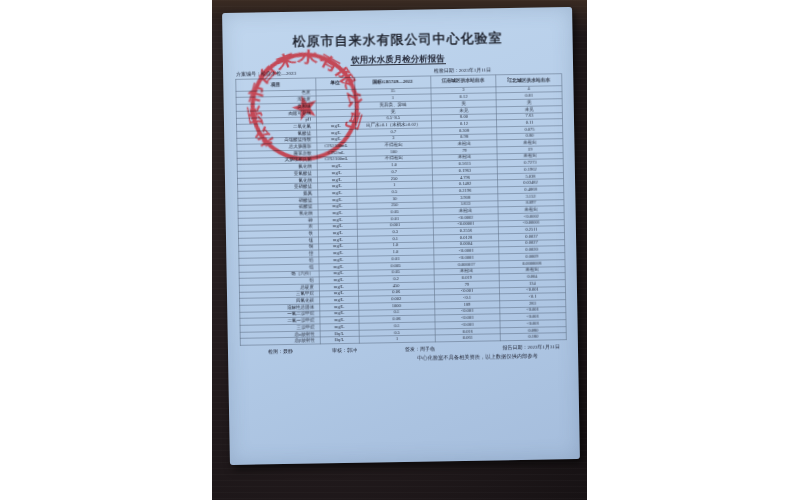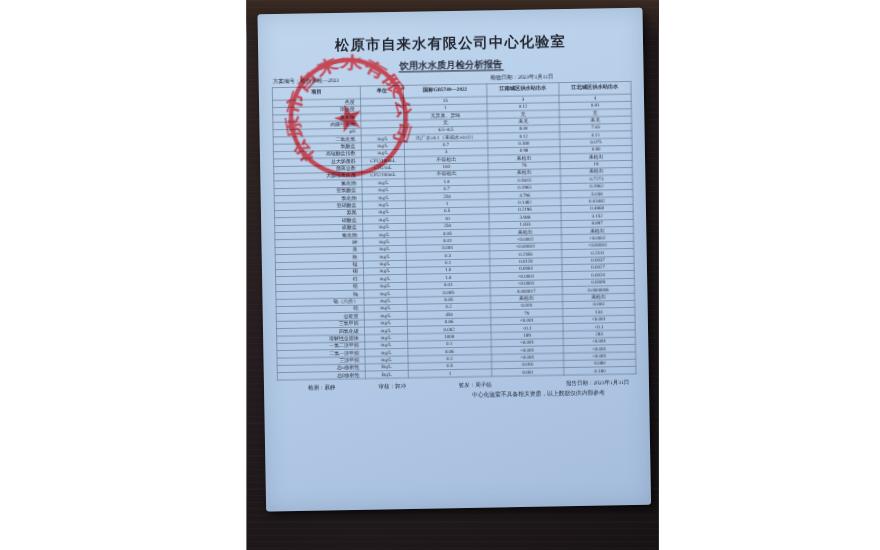--- a/index.html
+++ b/index.html
@@ -1,19 +1,19 @@
 <!DOCTYPE html>
 <html><head>
 <meta charset="utf-8">
 <style>
   html,body{margin:0;padding:0;width:800px;height:500px;overflow:hidden;background:#ffffff;
     font-family:"Liberation Serif","DejaVu Serif",serif;}
   .stage{position:relative;width:800px;height:500px;background:#ffffff;}
   
-  .photo{position:absolute;left:224px;top:0;width:375px;height:500px;overflow:hidden;
+  .photo{position:absolute;left:212px;top:0;width:375px;height:500px;overflow:hidden;
     background:
       repeating-linear-gradient(180deg, rgba(255,255,255,0.02) 0 1px, rgba(0,0,0,0) 1px 6px),
       linear-gradient(180deg,#3a2b22 0%,#2c211e 3.5%,rgba(0,0,0,0) 7%),
       radial-gradient(ellipse at 28% 18%, #362a27 0%, #251d1f 45%, #171214 100%);}
   
   .paper{position:absolute;left:14px;top:10px;width:350px;height:452px;
     transform:rotate(-1deg);border-radius:3px;
     background:linear-gradient(160deg,#c0d6ee 0%,#b3cbe7 55%,#a5bddc 100%);
     box-shadow:3px 4px 9px rgba(0,0,0,0.65), inset 0 0 20px rgba(70,90,120,0.22);}
   .paper-inner{position:relative;width:700px;height:904px;transform:scale(0.5);

